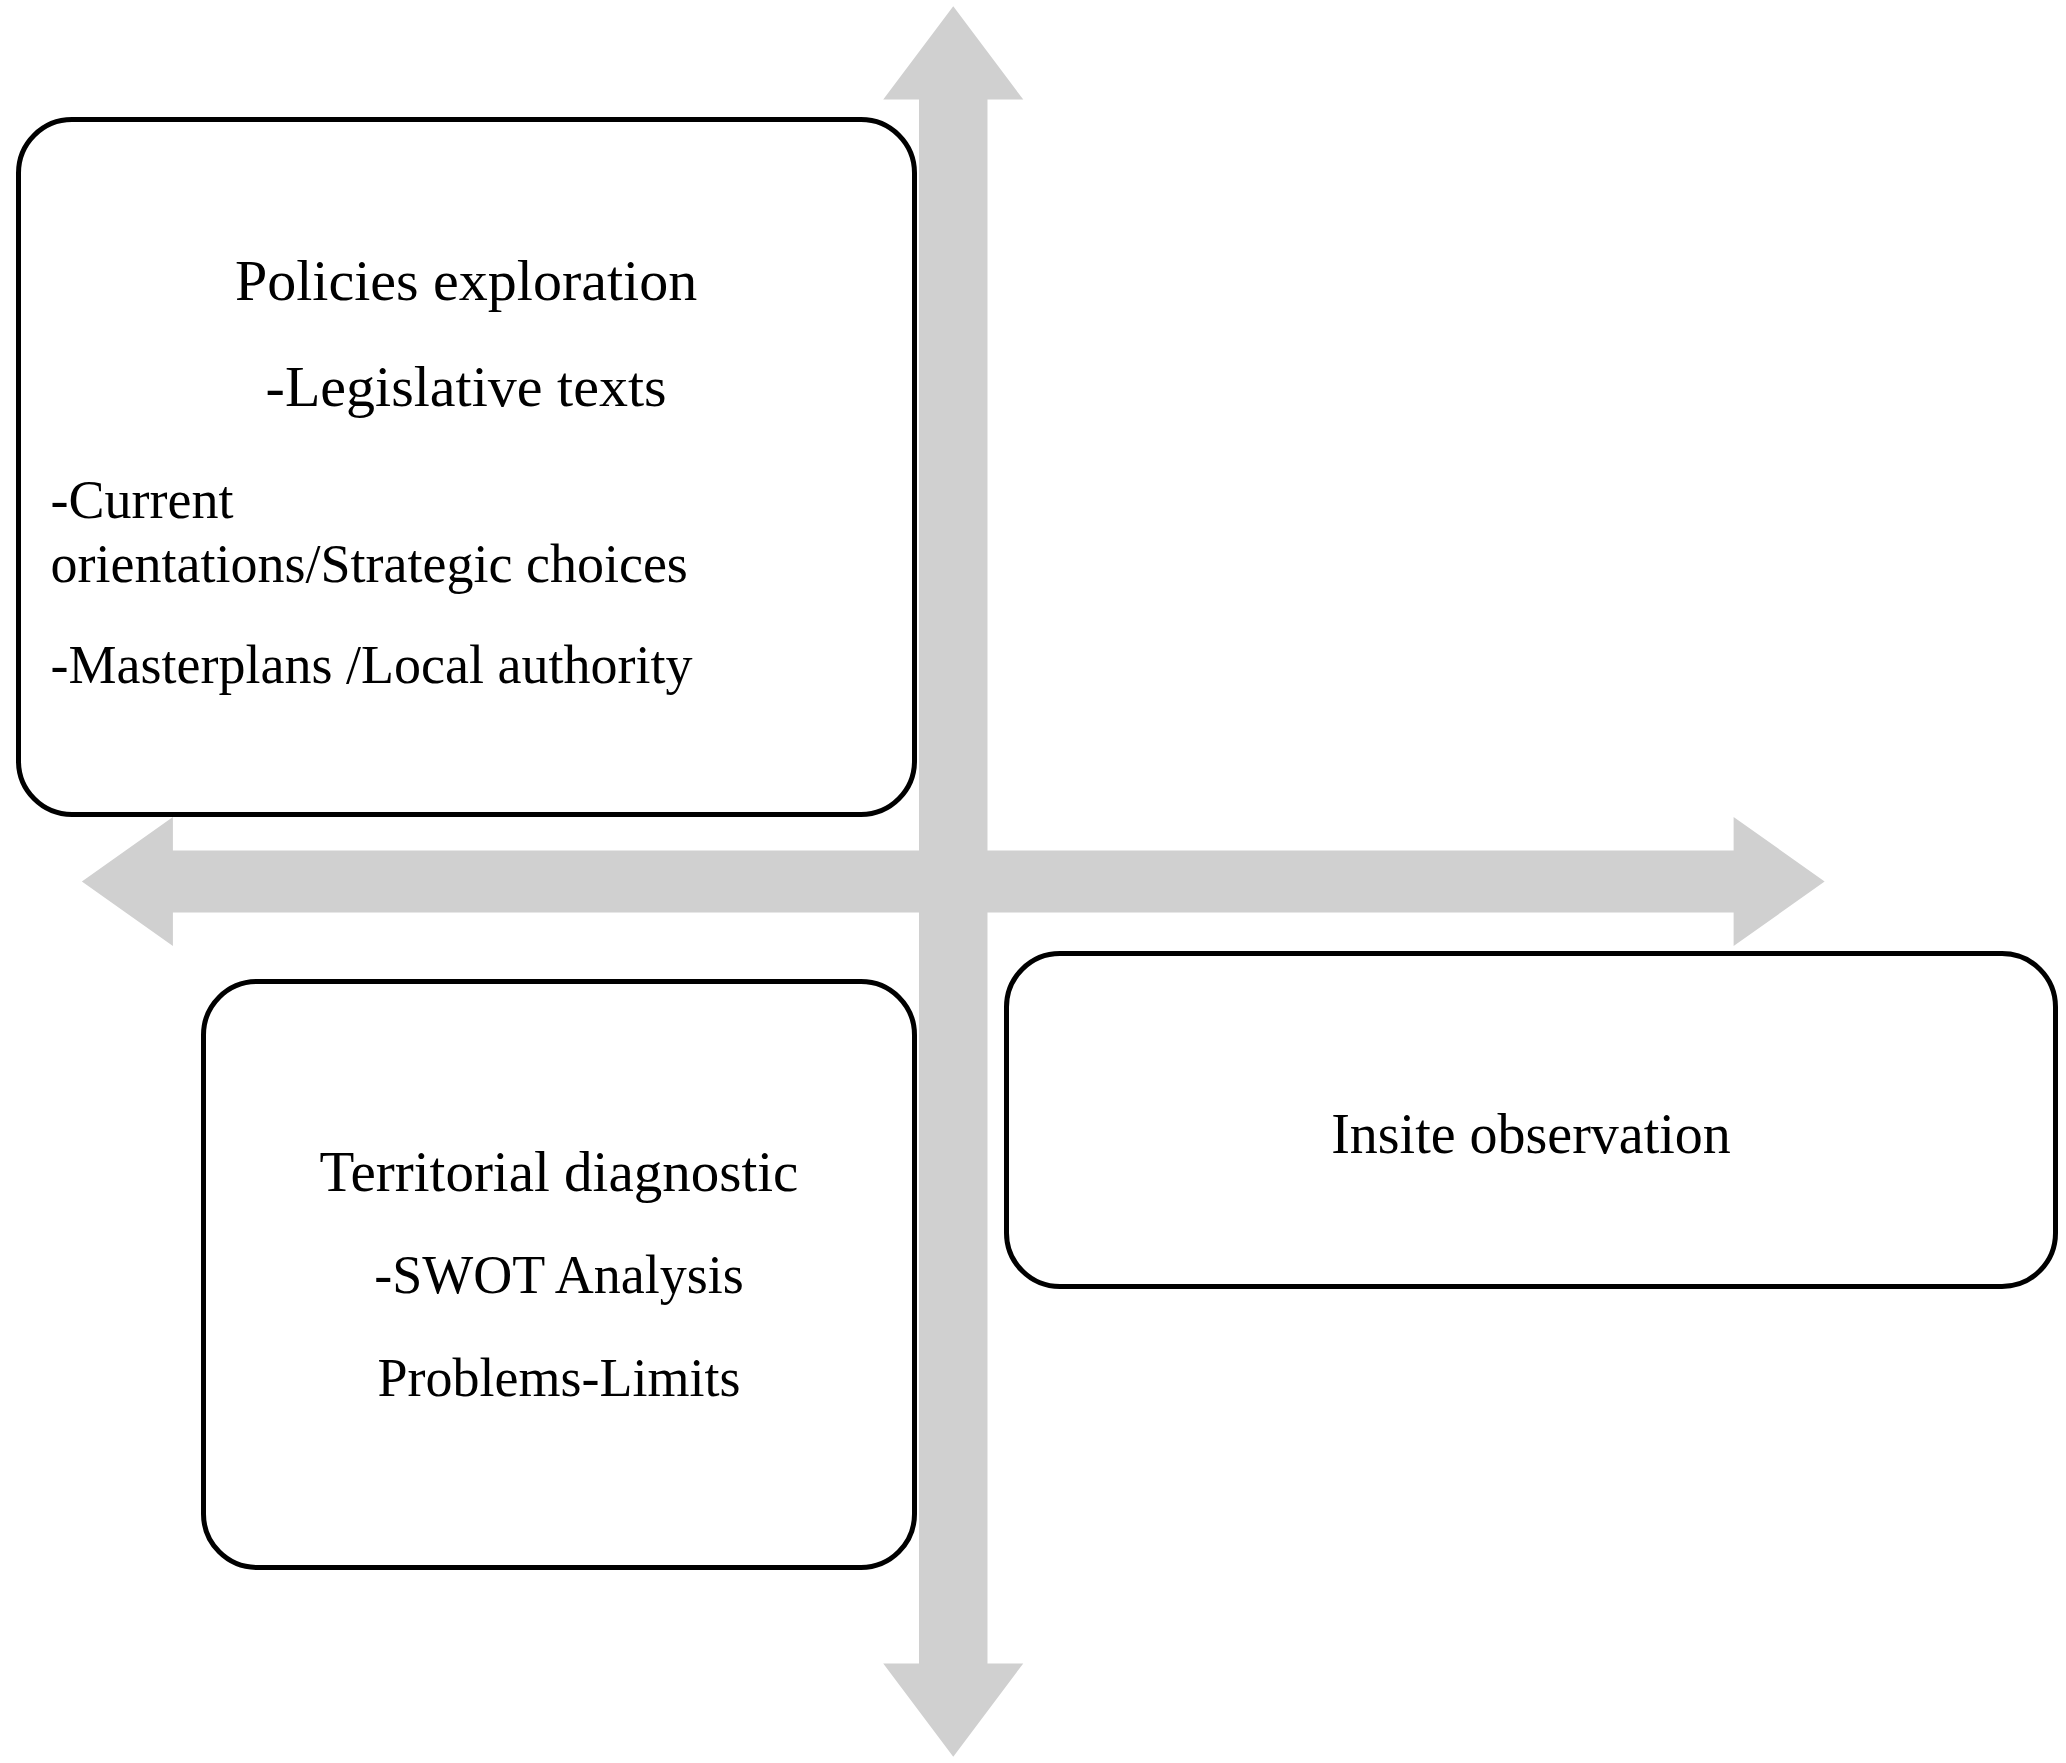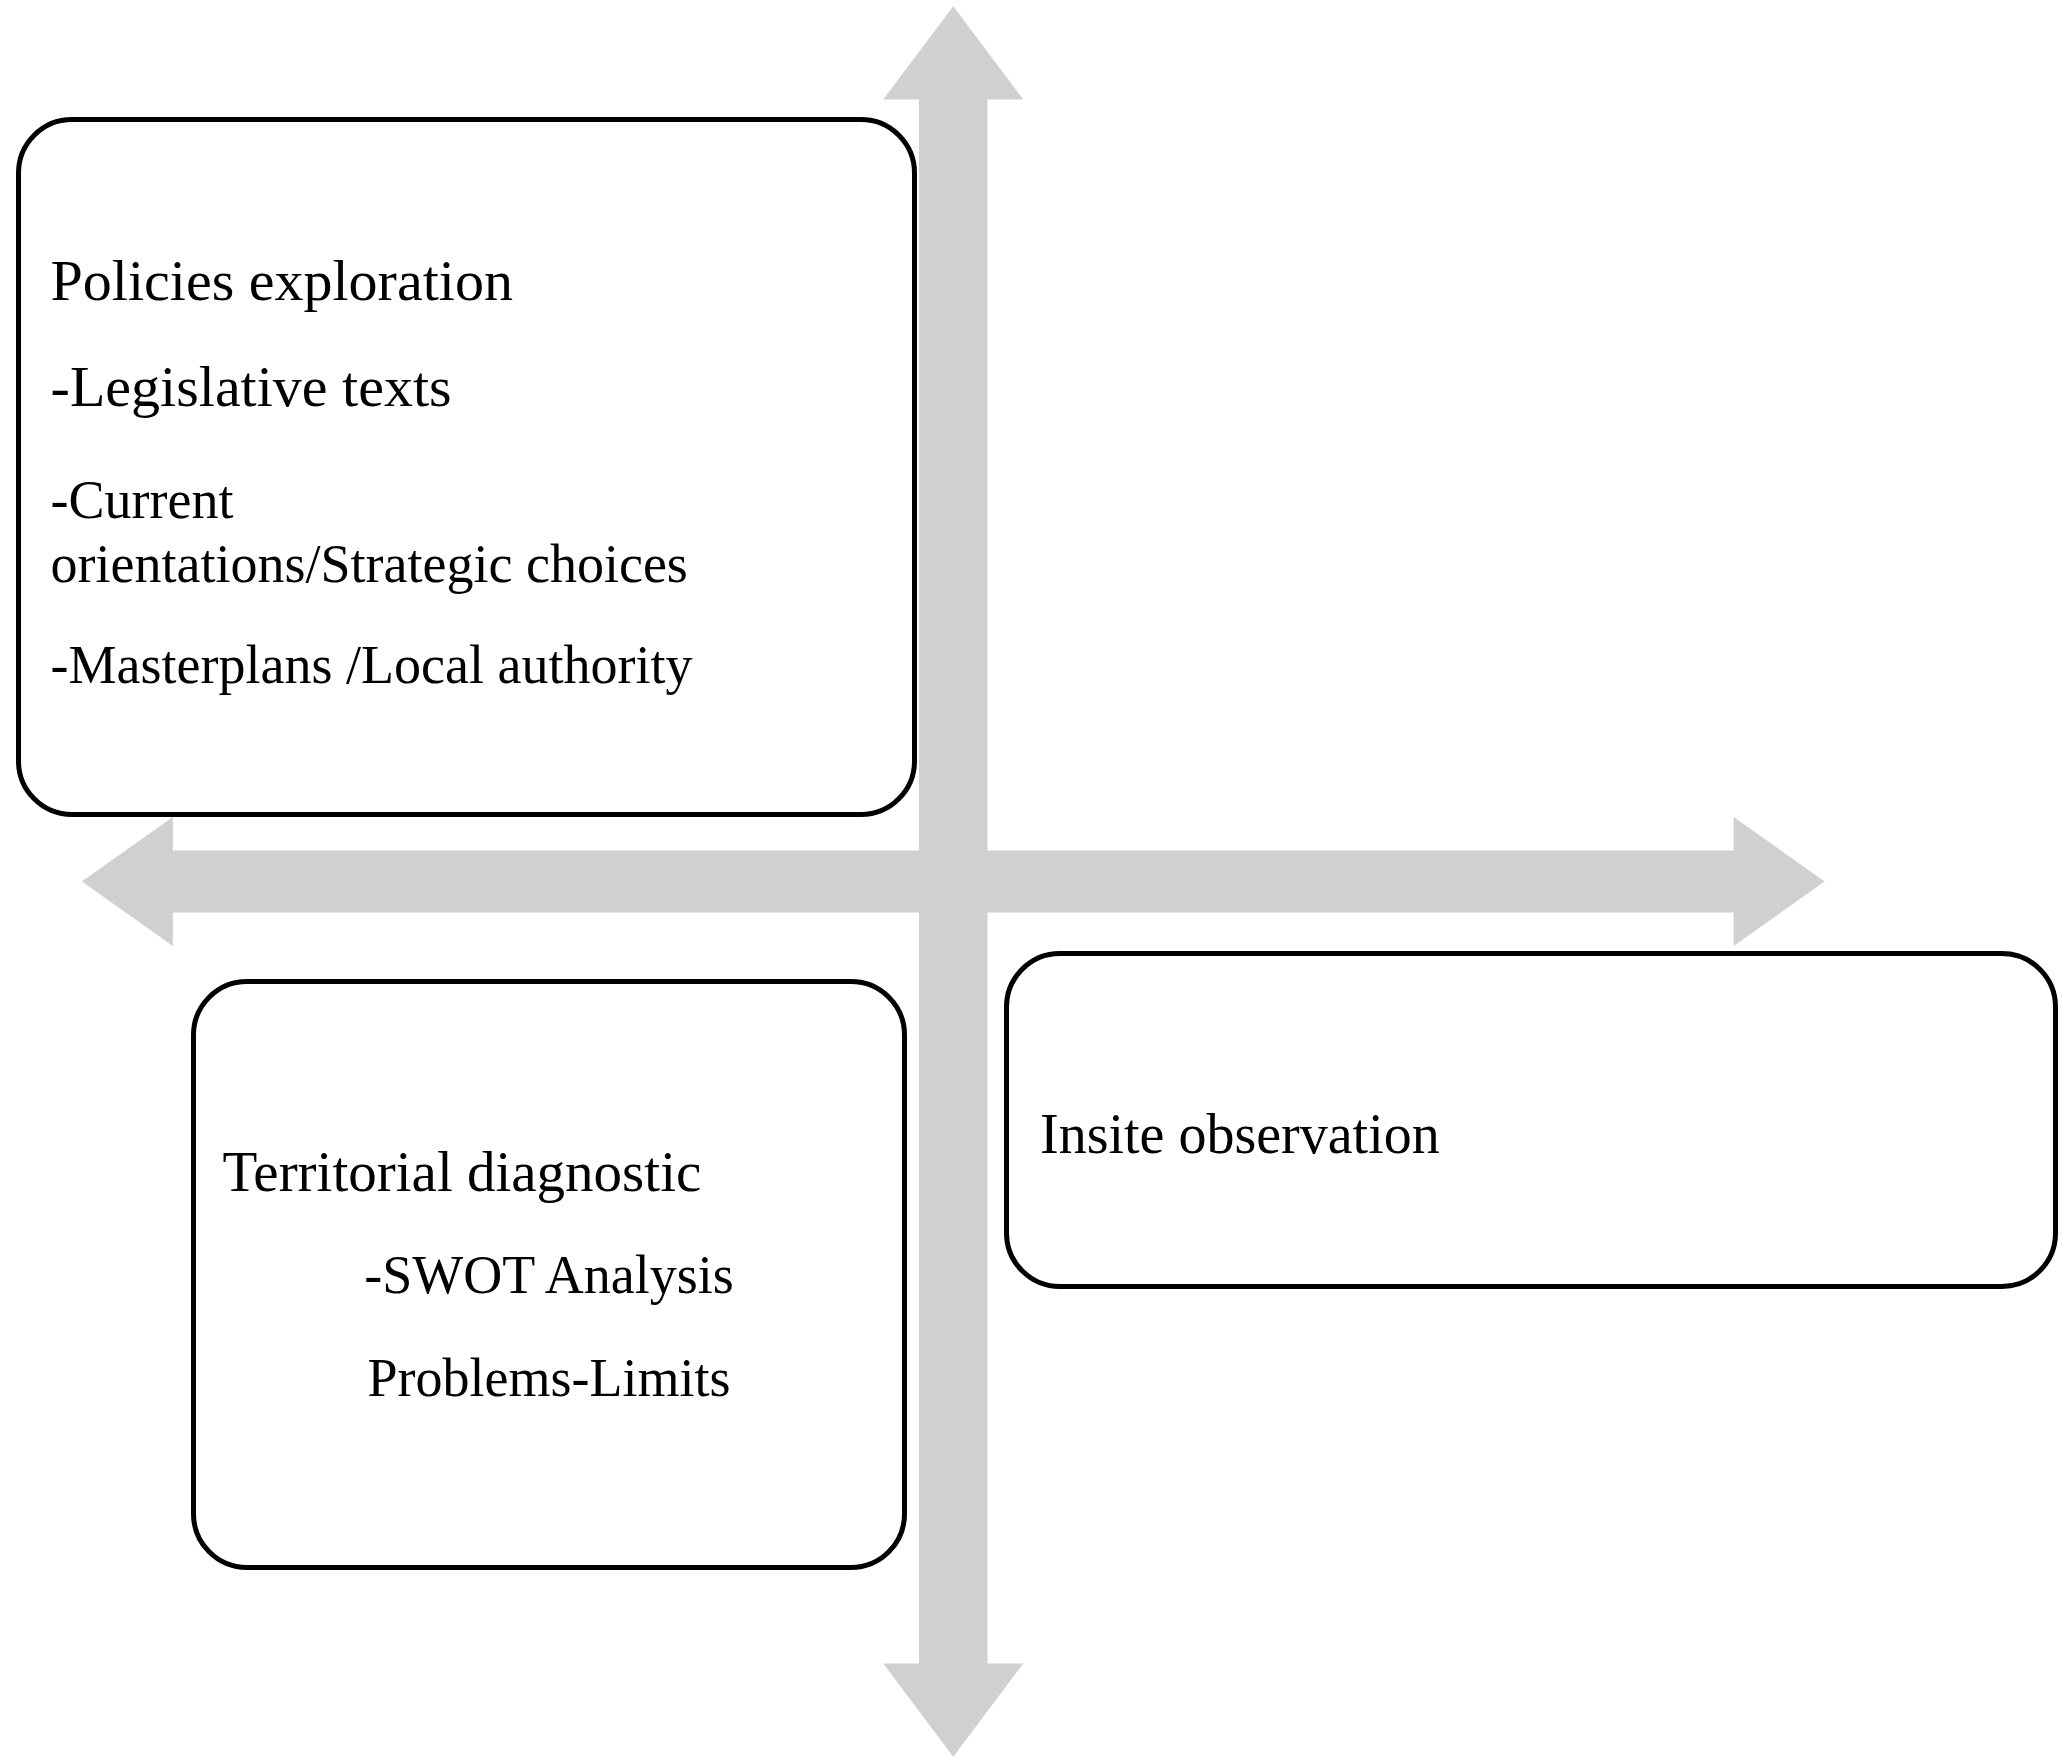--- a/index.html
+++ b/index.html
@@ -33,20 +33,21 @@
     color: #000000;
     z-index: 3;
   }
   .line {
     display: block;
     width: 100%;
     line-height: 1.18;
   }
   .hdr {
     font-style: normal;
+    text-align: center;
   }
   .ital {
   }
   .ctr { text-align: center; }
   .lft { text-align: left; }
 
   
   #box-policies {
     left: 15.6px;
     top: 117px;
@@ -66,21 +67,21 @@
     left: 1027px;
     top: 224px;
     width: 693px;
     height: 302px;
     padding: 0 36px;
   }
   #box-interviews .hdr { font-size: 53px; }
 
   
   #box-diagnostic {
-    left: 191px;
+    left: 201px;
     top: 979px;
     width: 716px;
     height: 591px;
     padding: 0 26.5px;
   }
   #box-diagnostic .hdr { font-size: 57px; }
   #box-diagnostic .ital { font-size: 54px; }
   #box-diagnostic .s1 { margin-top: 39px; }
   #box-diagnostic .s2 { margin-top: 39px; }
   #box-diagnostic .s3 { margin-top: 39px; }

